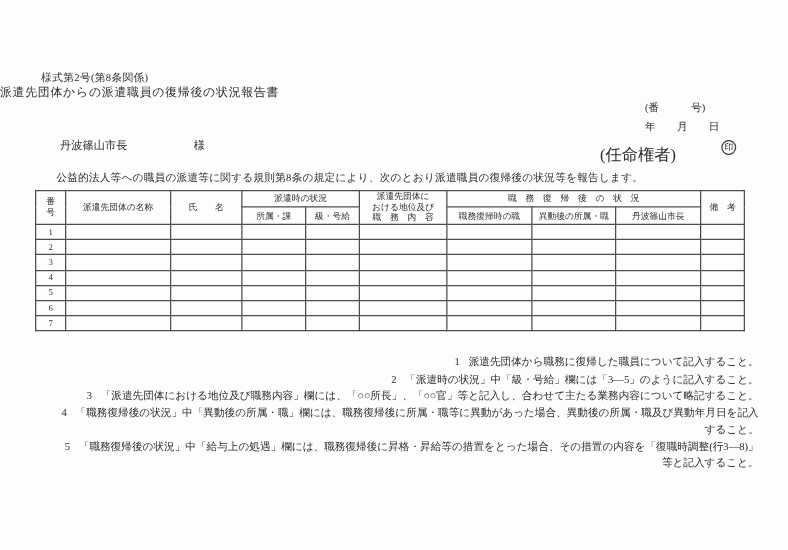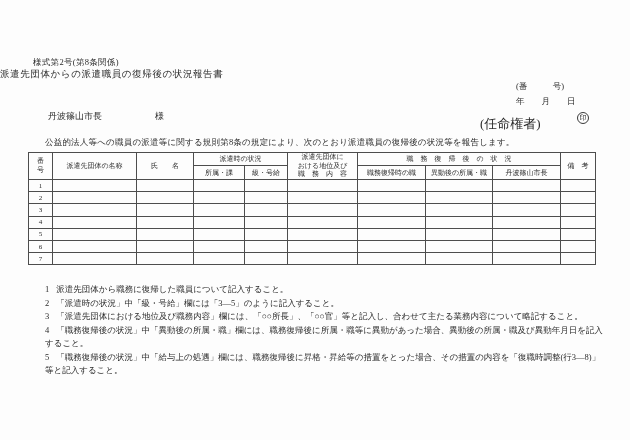--- a/index.html
+++ b/index.html
@@ -43,21 +43,21 @@
   }
   thead tr.h1 { height:13px; }
   thead tr.h2 { height:14px; }
   tbody tr { height:12.2px; }
   td.rownum { font-size:7.5px; }
   .wrap-vert { display:inline-block; width:1em; line-height:1.25; }
   .line { display:block; line-height:8.5px; }
 
   .notes { left:33px; top:283px; width:574px; font-size:8.5px; }
   .notes-heading { line-height:14px; }
-  .note { margin-left:12px; line-height:13.5px; }
+  .note { margin-left:12px; line-height:13.5px;text-align:right; }
   .note-num { }
   .note-text { margin-left:7px; }
 </style>
 </head>
 <body>
 
 <div class="page">
 
   <div class="abs form-number">様式第2号(第8条関係)</div>
   <div class="abs doc-title">派遣先団体からの派遣職員の復帰後の状況報告書</div>

